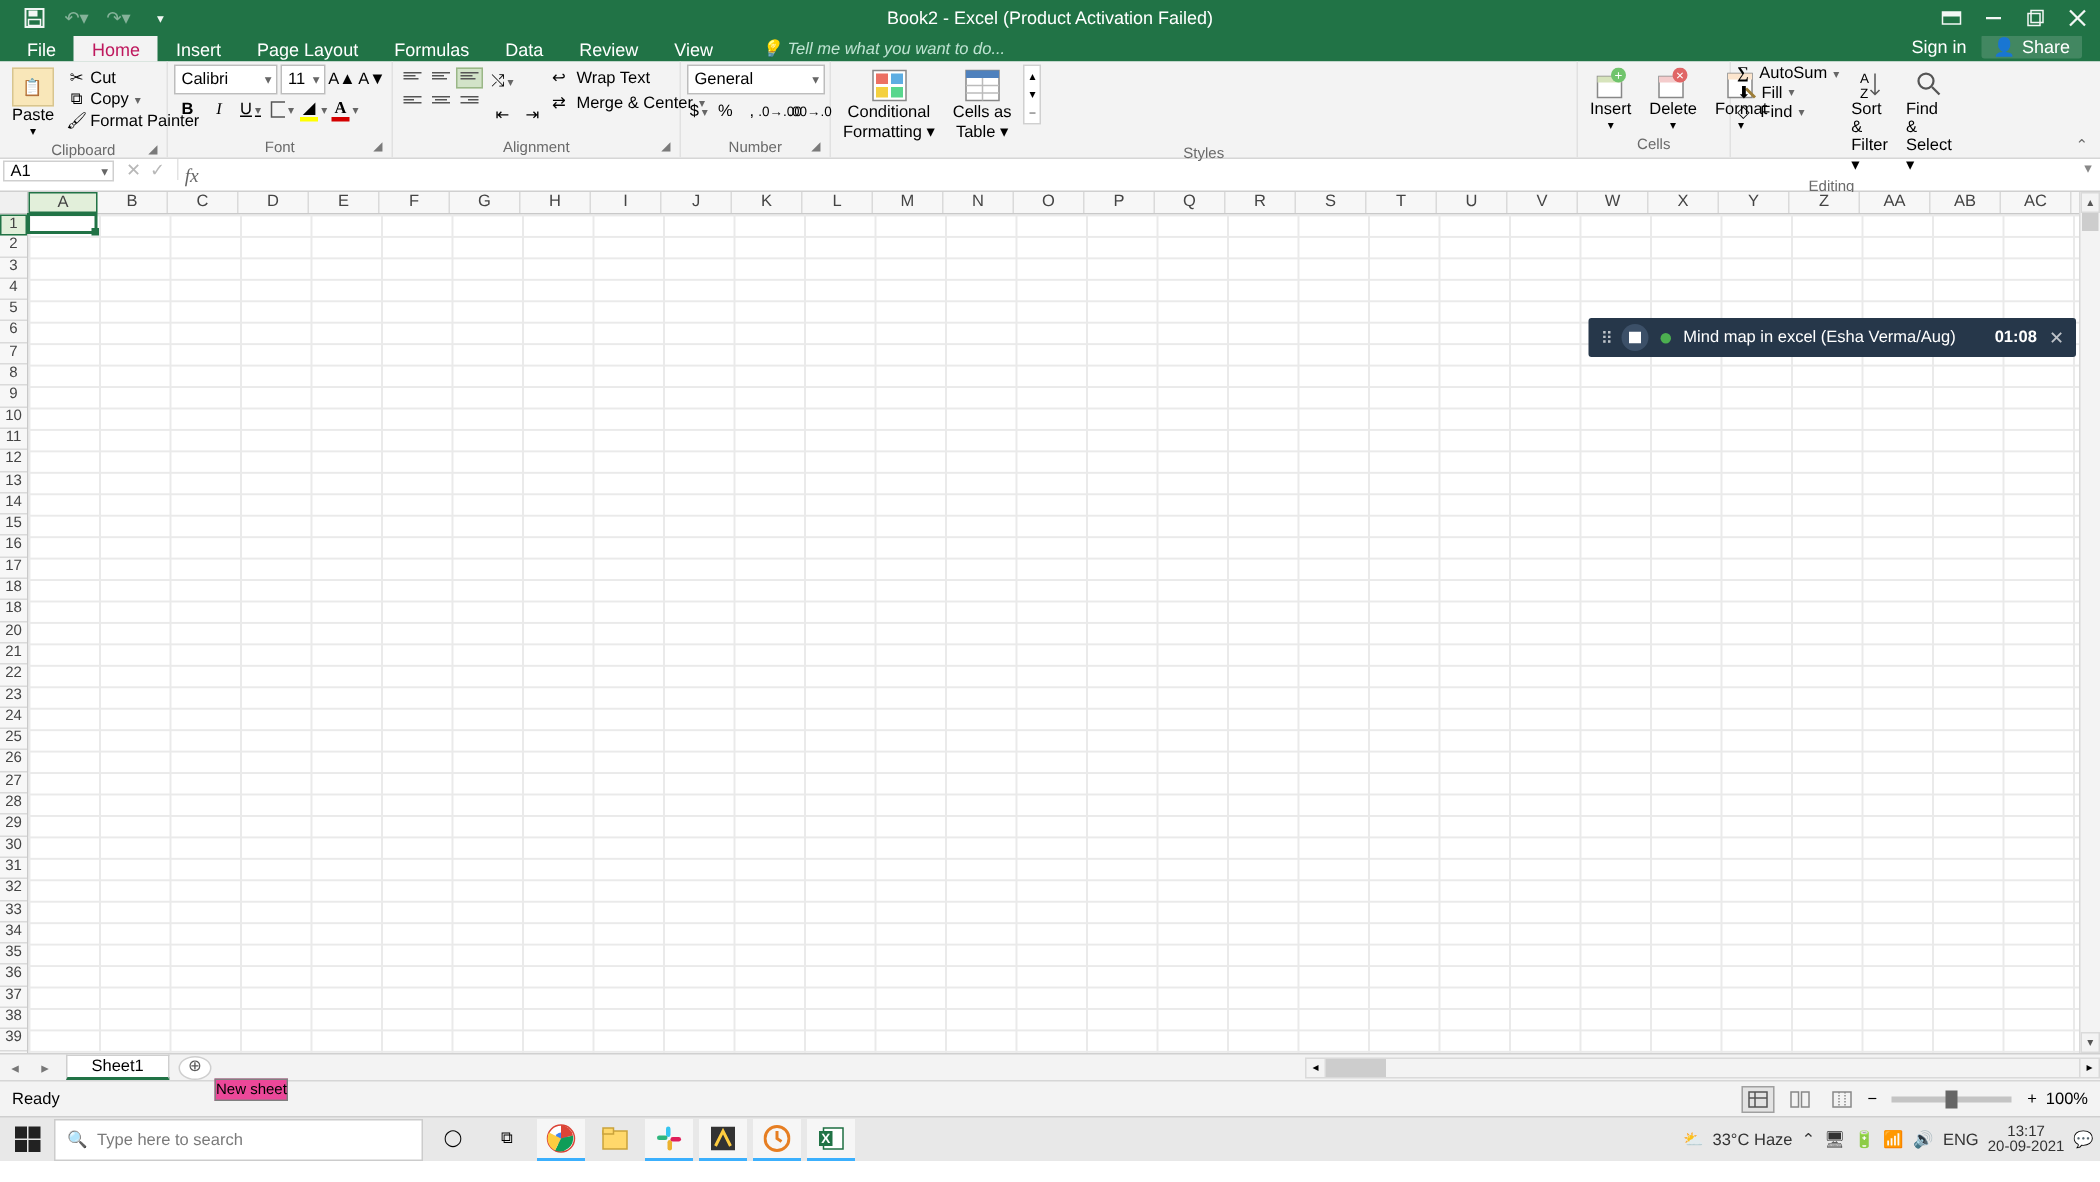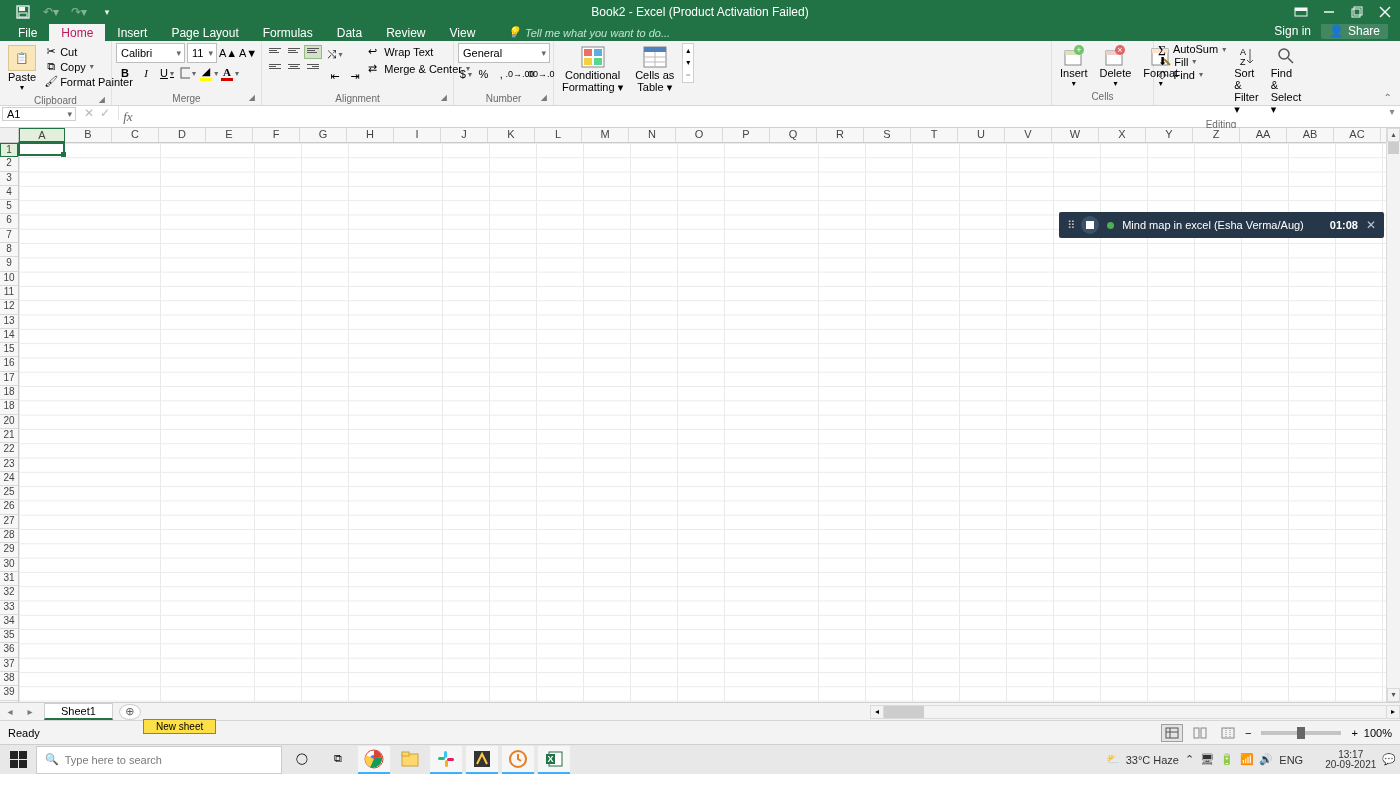--- a/index.html
+++ b/index.html
@@ -92,21 +92,21 @@
 .sel-cell { position: absolute; left: -1px; top: -1px; width: 47px; height: 14.3px; border: 2px solid #217346; }
 .sel-cell::after { content:""; position:absolute; right:-3px; bottom:-3px; width:5px; height:5px; background:#217346; }
 .vscroll { width: 14px; background: #f3f3f3; border-left: 1px solid #dadada; position: relative; }
 .vscroll .arrow { height: 14px; background:#f3f3f3; border:1px solid #dadada; text-align:center; font-size:8px; line-height:12px; color:#555; }
 .vscroll .thumb { position:absolute; top:14px; left:1px; right:1px; height: 12px; background:#cdcdcd; }
 
 .sheet-tabs { height: 18px; border-top: 1px solid #d0d0d0; display: flex; align-items: center; background: #f3f3f3; position: relative; }
 .nav-arrow { width: 20px; text-align: center; color: #777; font-size: 10px; }
 .sheet-tab { background: #fff; border: 1px solid #cfcfcf; border-bottom: 2px solid #217346; padding: 1px 16px; font-size: 11px; margin-left: 4px; }
 .new-sheet { width: 22px; height: 16px; border: 1px solid #cfcfcf; border-radius: 50%; margin-left: 6px; text-align: center; font-size: 11px; line-height: 13px; color: #5a5a5a; background:#fff; }
-.tooltip-newsheet { position:absolute; left:143px; top:16px; background:#fde047; border:1px solid #808080; font-size:10px; padding:1px 12px; z-index:5; }
+.tooltip-newsheet { position:absolute; left:143px; top:16px; background:#ec4899; border:1px solid #808080; font-size:10px; padding:1px 0; z-index:5; }
 .hscroll { margin-left: auto; width: 530px; display: flex; align-items: center; }
 .hscroll .arrow { width: 14px; height: 14px; border: 1px solid #dadada; text-align: center; font-size: 8px; line-height: 12px; background: #f3f3f3; }
 .hscroll .track { flex: 1; height: 14px; border-top:1px solid #dadada; border-bottom:1px solid #dadada; background:#f3f3f3; position:relative; }
 .hscroll .thumb { position:absolute; left:0; top:0; bottom:0; width: 40px; background:#cdcdcd; }
 
 .statusbar { height: 24px; background: #f3f3f3; border-top: 1px solid #d6d6d6; display: flex; align-items: center; font-size: 11px; padding: 0 8px; gap: 8px; }
 .status-right { margin-left: auto; display: flex; align-items: center; gap: 6px; }
 .view-btn { width: 22px; height: 18px; border: 1px solid transparent; display:flex; align-items:center; justify-content:center; }
 .view-btn.active { border-color:#a0a0a0; background:#e3e3e3; }
 .zoom-slider { width: 80px; height: 4px; background:#c4c4c4; position:relative; margin:0 4px; }
@@ -121,21 +121,21 @@
 .overlay .time { margin-left: 18px; font-weight: 600; }
 
 .taskbar { height: 30px; background: #e8e8e8; border-top: 1px solid #cfcfcf; display: flex; align-items: center; gap: 4px; padding: 0 4px; font-size: 11px; }
 .startbtn { width: 28px; height: 28px; display:flex; align-items:center; justify-content:center; }
 .win-logo { display:grid; grid-template-columns:8px 8px; grid-template-rows:8px 8px; gap:1px; }
 .win-logo b { background:#222; }
 .search-box { flex: 0 0 246px; height: 28px; background: #fff; border: 1px solid #ccc; display: flex; align-items: center; gap: 6px; padding: 0 8px; color: #7a7a7a; }
 .task-icon { width: 32px; height: 28px; display:flex; align-items:center; justify-content:center; border-bottom: 2px solid transparent; }
 .task-icon.active { border-bottom-color:#3cb0fd; background:#f6f6f6; }
 .tray { margin-left: auto; display: flex; align-items: center; gap: 6px; color: #333; }
-.tray .clock { text-align: center; line-height: 1; font-size: 10px; margin-left: 16px; }
+.tray .clock { text-align: center; line-height: 1; font-size: 10px; }
 
 svg { display: block; }
 </style>
 </head>
 <body>
 
 <div class="titlebar">
   <div class="titlebar-left">
     <span class="icon-btn">
         <svg width="14" height="14">
@@ -243,21 +243,21 @@
             </svg>
           </span>
         <span class="tinybtn split">
             <span class="fill-bucket">◢</span>
           </span>
         <span class="tinybtn split">
             <span class="under-a">A</span>
           </span>
       </div>
     </div>
-    <div class="group-label"><span>Merge</span><span class="launcher">◢</span></div>
+    <div class="group-label"><span>Font</span><span class="launcher">◢</span></div>
   </div>
 
   <div class="group" style="width:192px;">
     <div class="group-body">
       <div style="display:flex; flex-direction:column; gap:2px; padding-top:2px;">
         <div class="align-grid">
           <span class="align-cell">
               <span class="aln">
                 <b></b>
                 <b style="width:70%"></b>
@@ -361,20 +361,21 @@
           </div>
         <span>Cells as</span>
         <span style="font-size:11px;"><span>Table</span> ▾</span>
       </div>
       <div class="style-expander">
           <span>▴</span>
           <span>▾</span>
           <span>⎯</span>
         </div>
     </div>
+    <div class="group-label">Styles</div>
   </div>
 
   <div class="group" style="width:102px;">
     <div class="cells-body">
       <div class="vbtn">
           <div>
             <svg width="22" height="22">
               <rect x="2" y="6" width="16" height="14" fill="#fff" stroke="#888"></rect>
               <rect x="2" y="6" width="16" height="4" fill="#d7e4bc"></rect>
               <circle cx="16" cy="5" r="5" fill="#70c46c"></circle>

